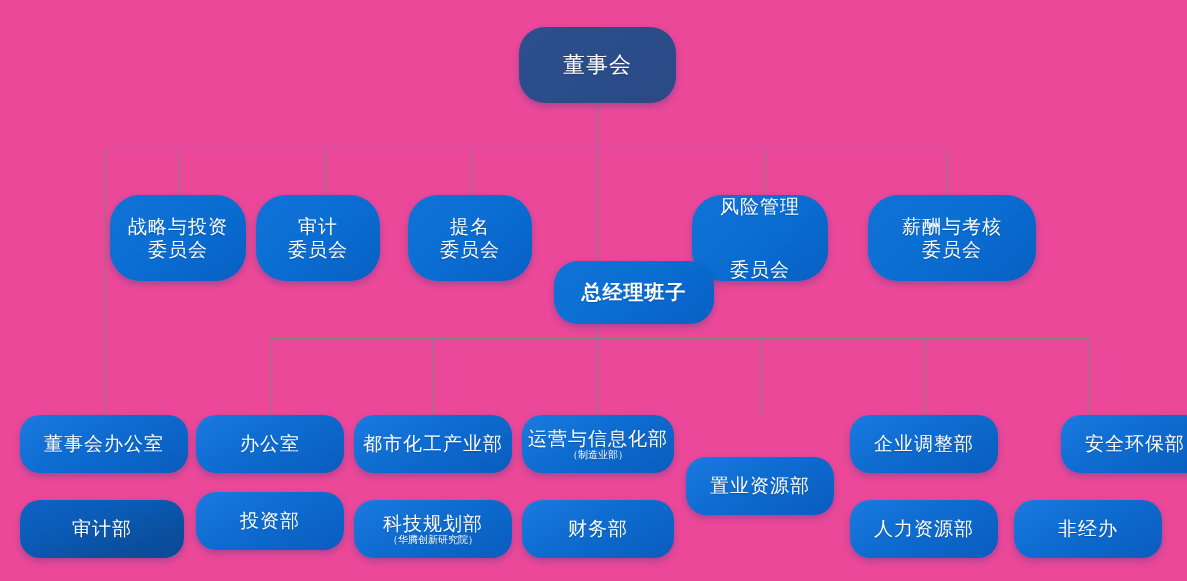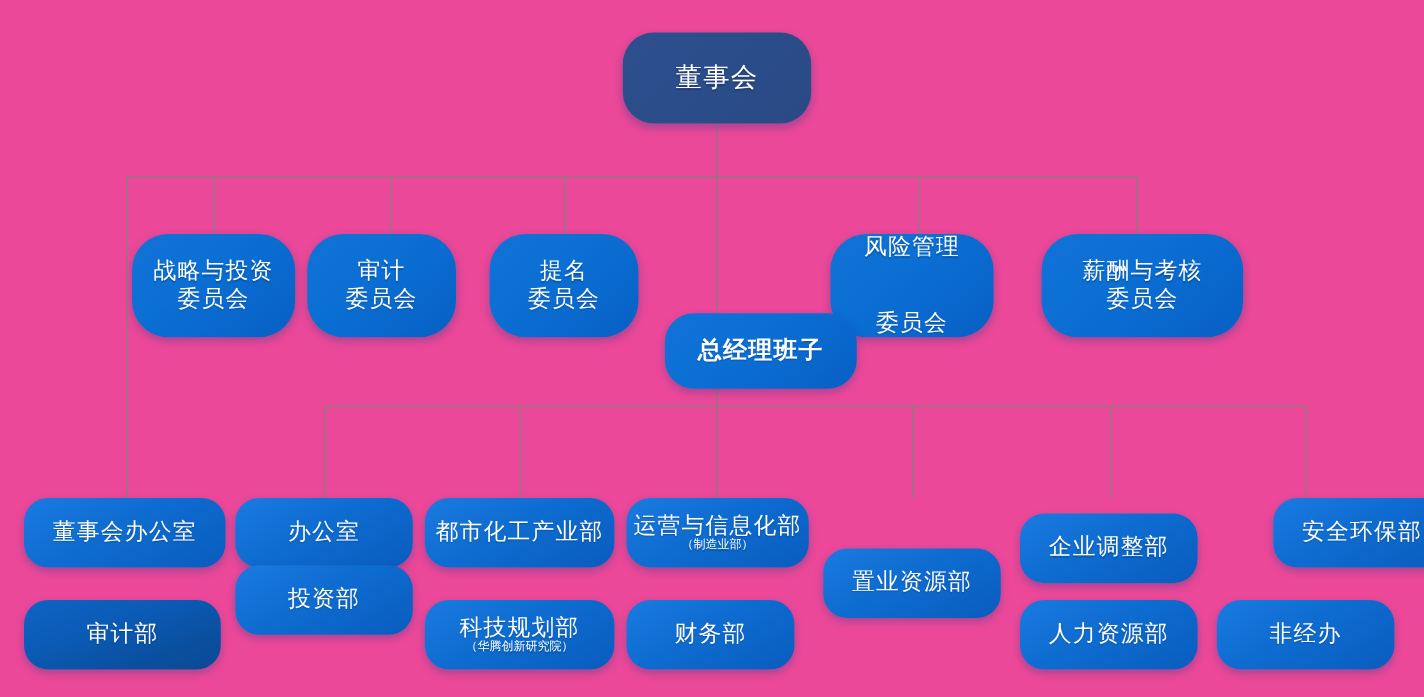--- a/index.html
+++ b/index.html
@@ -162,38 +162,38 @@
   <div class="node blue2 dept" style="left:354px; top:415px; width:158px;text-align:center;">
     <span class="ln">都市化工产业部</span>
   </div>
   <div class="node blue2 dept two-line" style="left:522px; top:415px; width:152px;">
     <span class="ln">运营与信息化部</span>
     <span class="sub">（制造业部）</span>
   </div>
   <div class="node blue2 dept" style="left:686px; top:415px; width:148px;margin-top:42px;">
     <span class="ln">置业资源部</span>
   </div>
-  <div class="node blue2 dept" style="left:850px; top:415px; width:148px;margin-top:13px;">
+  <div class="node blue2 dept" style="left:850px; top:415px; width:148px;">
     <span class="ln">企业调整部</span>
   </div>
   <div class="node blue2 dept" style="left:1014px; top:415px; width:148px;margin-left:47px;">
     <span class="ln">安全环保部</span>
   </div>
 
   <div class="node teal dept" style="left:20px; top:500px; width:164px;">
     <span class="ln">审计部</span>
   </div>
-  <div class="node blue2 dept" style="left:196px; top:471px; width:148px;">
+  <div class="node blue2 dept" style="left:196px; top:492px; width:148px;">
     <span class="ln">投资部</span>
   </div>
   <div class="node blue2 dept two-line" style="left:354px; top:500px; width:158px;">
     <span class="ln">科技规划部</span>
     <span class="sub">（华腾创新研究院）</span>
   </div>
-  <div class="node blue2 dept" style="left:522px; top:500px; width:140px;">
+  <div class="node blue2 dept" style="left:522px; top:500px; width:152px;">
     <span class="ln">财务部</span>
   </div>
   <div class="node blue2 dept" style="left:850px; top:500px; width:148px;">
     <span class="ln">人力资源部</span>
   </div>
   <div class="node blue2 dept" style="left:1014px; top:500px; width:148px;">
     <span class="ln">非经办</span>
   </div>
 
 </div>

